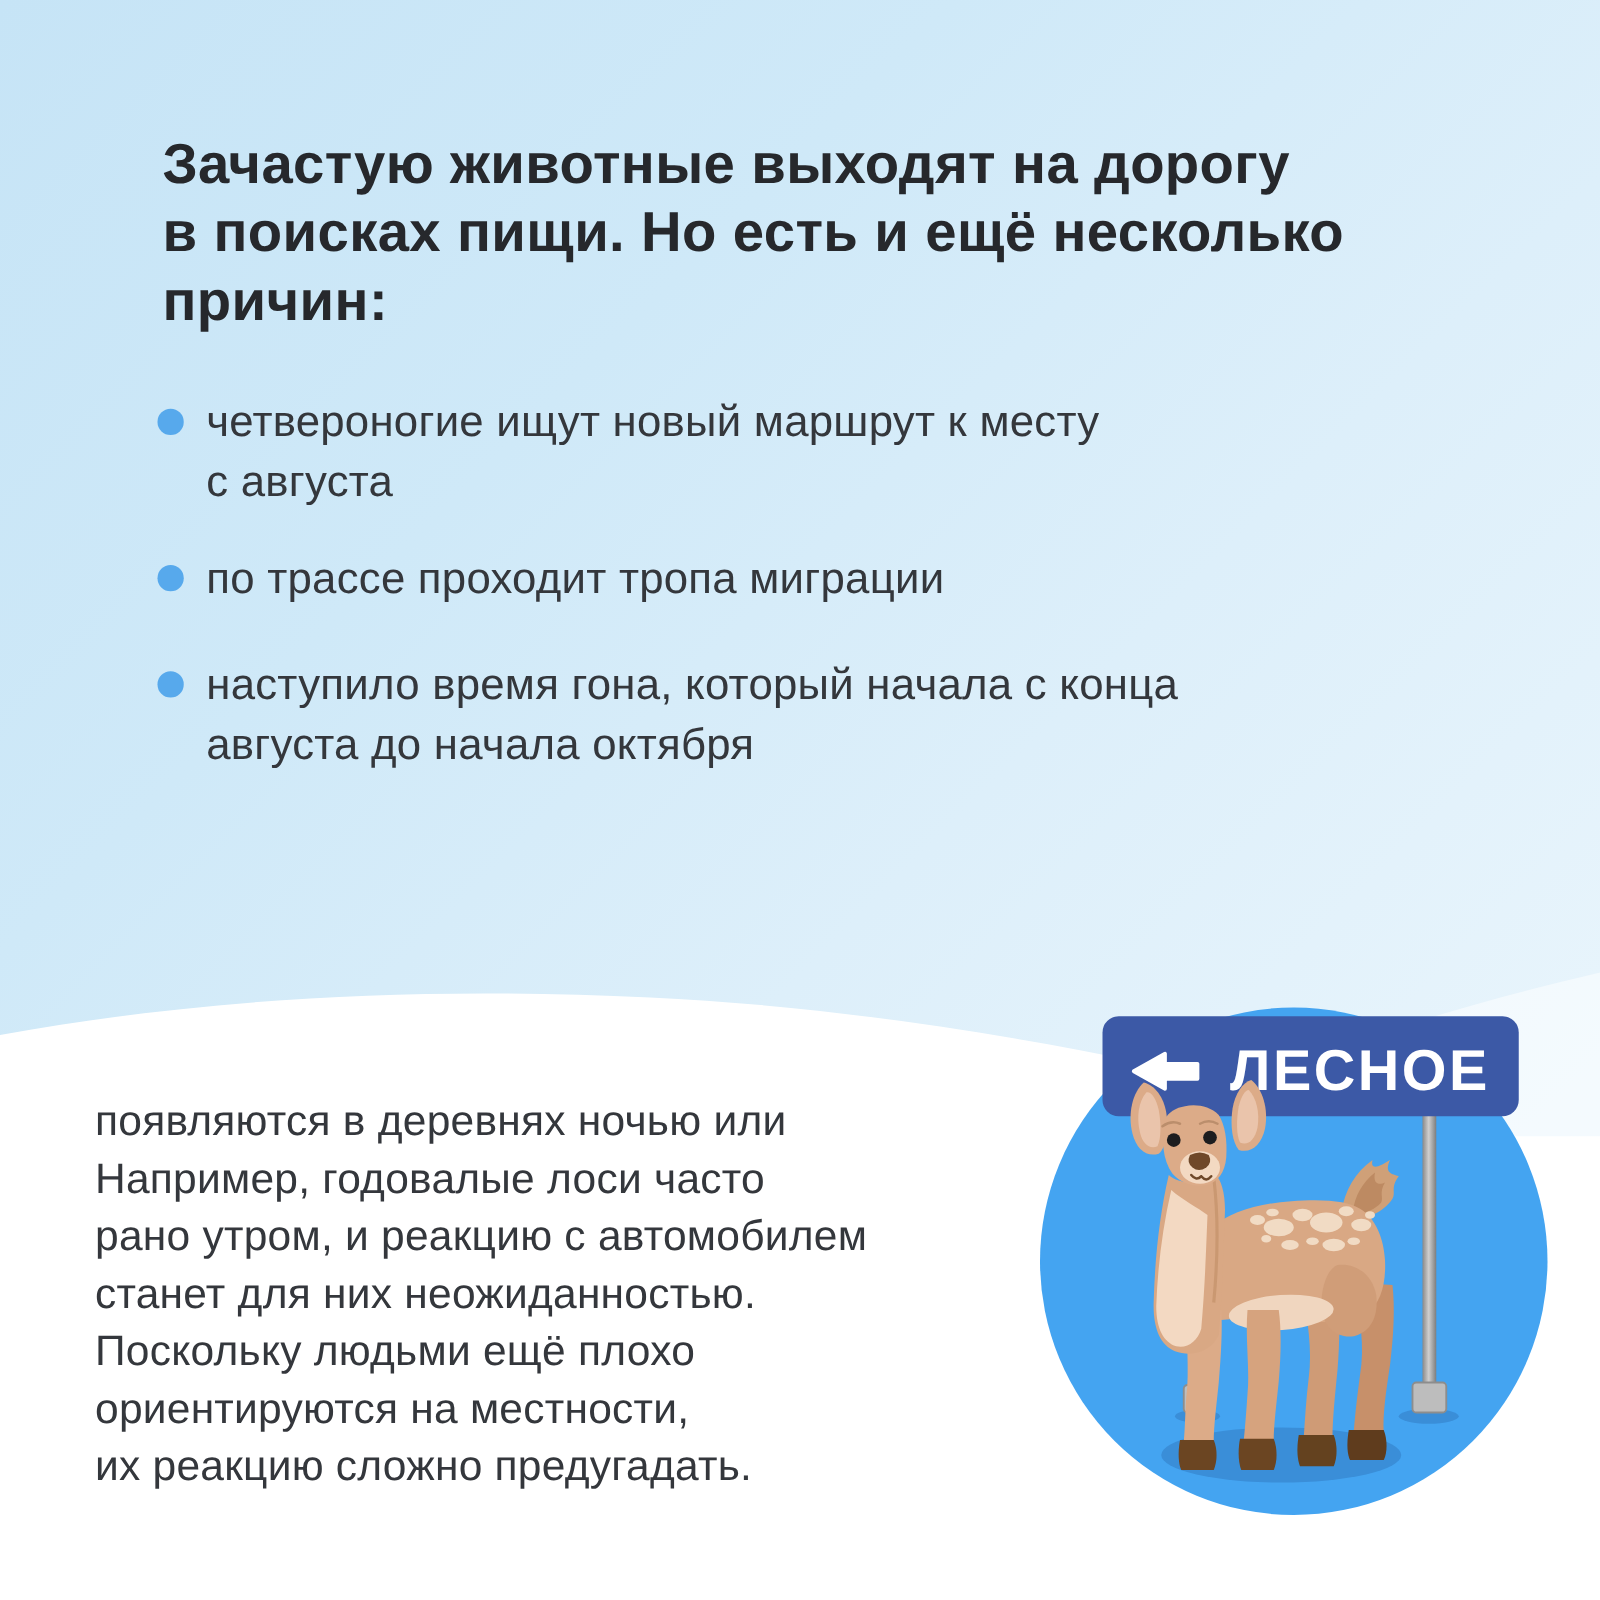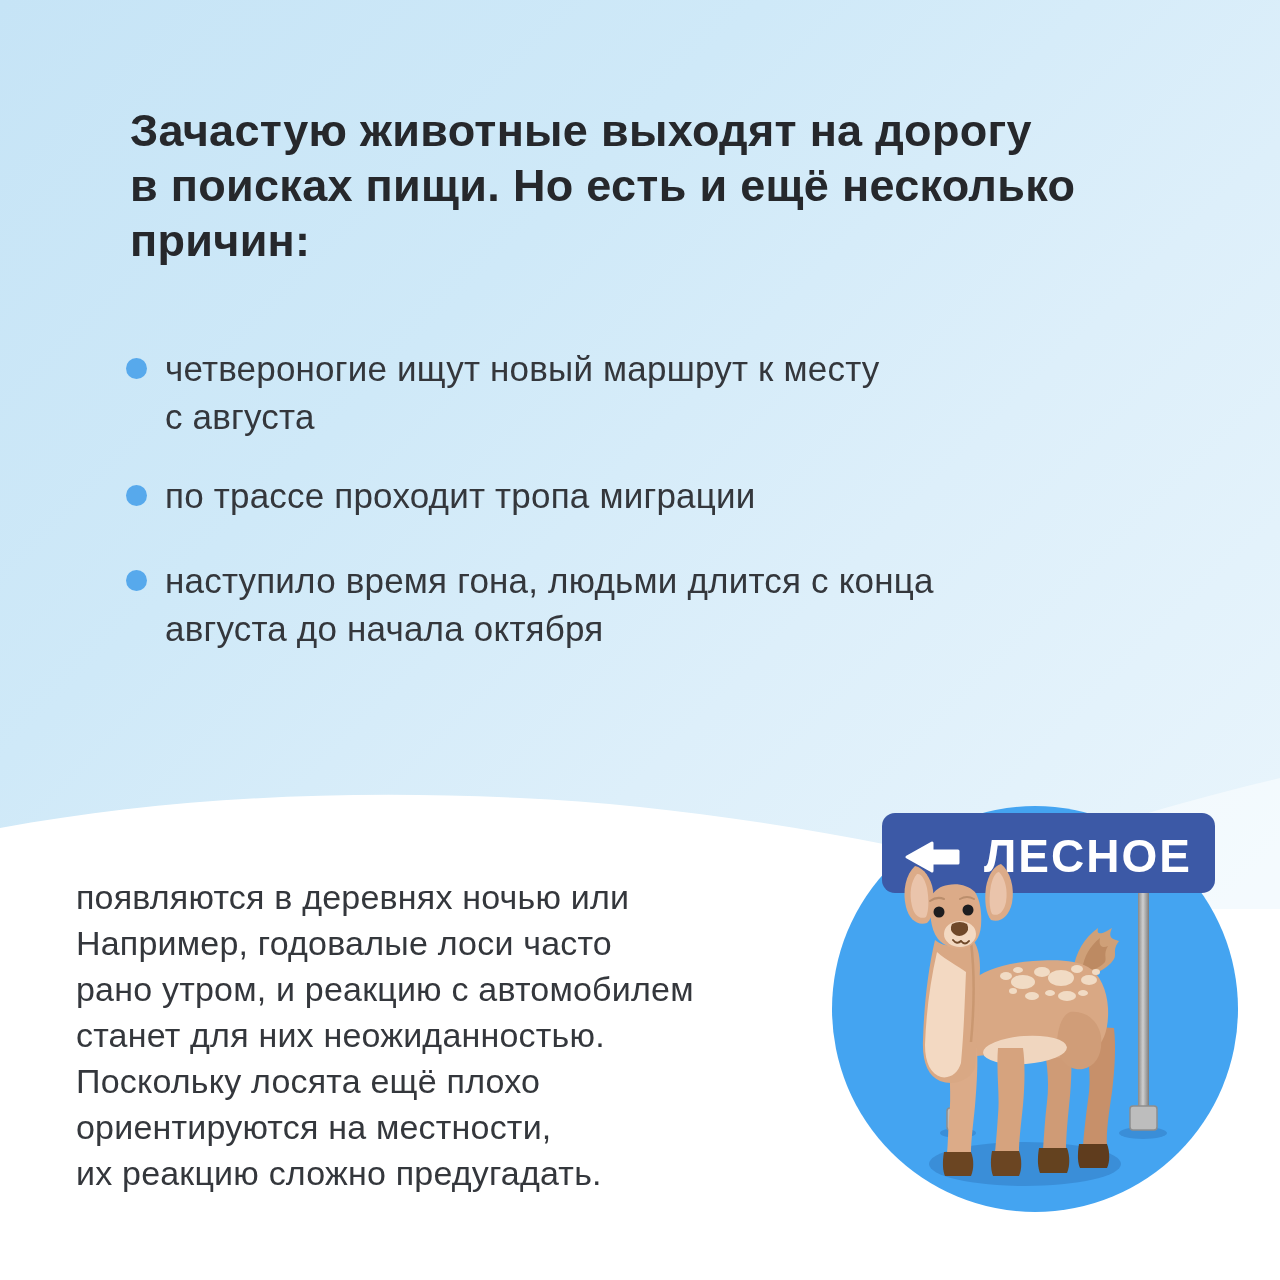--- a/index.html
+++ b/index.html
@@ -1,21 +1,21 @@
 <!DOCTYPE html>
 <html><head>
 <meta charset="utf-8">
 <style>
   html,body{margin:0;padding:0;}
   body{width:1280px;height:1280px;overflow:hidden;font-family:"Liberation Sans",sans-serif;}
   .stage{position:relative;width:1280px;height:909px;background:linear-gradient(135deg,#c6e4f6 0%,#cfe9f8 35%,#ddeffa 65%,#e9f5fc 100%);}
   .waves{position:absolute;left:0;top:0;width:1280px;height:1280px;}
   .heading{position:absolute;left:130px;top:103px;font-size:45px;line-height:55px;font-weight:700;color:#26282c;letter-spacing:.3px;}
   .bullets{position:absolute;left:126px;top:314px;list-style:none;margin:0;padding:0;}
-  .bullet{display:flex;align-items:flex-start;margin-top:31px;}
+  .bullet{display:flex;align-items:flex-start;}
   .bullet.b1{margin-bottom:29px;}
   .bullet.b2{margin-bottom:37px;}
   .dot{flex:0 0 auto;width:21px;height:21px;border-radius:50%;background:#57a9ec;margin:13px 18px 0 0;}
   .bullet-text,.paragraph{font-size:35px;line-height:48px;font-weight:400;color:#34373c;letter-spacing:.2px;}
   .paragraph{position:absolute;left:76px;top:874px;font-size:34px;line-height:46px;}
   .illustration{position:absolute;left:820px;top:800px;width:460px;height:480px;}
   .line{white-space:nowrap;}
 </style>
 </head>
 <body>
@@ -43,32 +43,32 @@
     </li>
     <li class="bullet b2">
       <span class="dot"></span>
       <div class="bullet-text">
         <div class="line">по трассе проходит тропа миграции</div>
       </div>
     </li>
     <li class="bullet b3">
       <span class="dot"></span>
       <div class="bullet-text">
-        <div class="line">наступило время гона, людьми длится с конца</div>
+        <div class="line">наступило время гона, который начала с конца</div>
         <div class="line">августа до начала октября</div>
       </div>
     </li>
   </ul>
 
   <div class="paragraph">
     <div class="line">появляются в деревнях ночью или</div>
     <div class="line">Например, годовалые лоси часто</div>
     <div class="line">рано утром, и реакцию с автомобилем</div>
     <div class="line">станет для них неожиданностью.</div>
-    <div class="line">Поскольку лосята ещё плохо</div>
+    <div class="line">Поскольку людьми ещё плохо</div>
     <div class="line">ориентируются на местности,</div>
     <div class="line">их реакцию сложно предугадать.</div>
   </div>
 
   <svg class="illustration" viewBox="0 0 460 480">
     <defs>
       <linearGradient id="poleGrad" x1="0" y1="0" x2="1" y2="0">
         <stop offset="0" stop-color="#888888"></stop>
         <stop offset="0.45" stop-color="#cfcfcf"></stop>
         <stop offset="1" stop-color="#7d7d7d"></stop>

